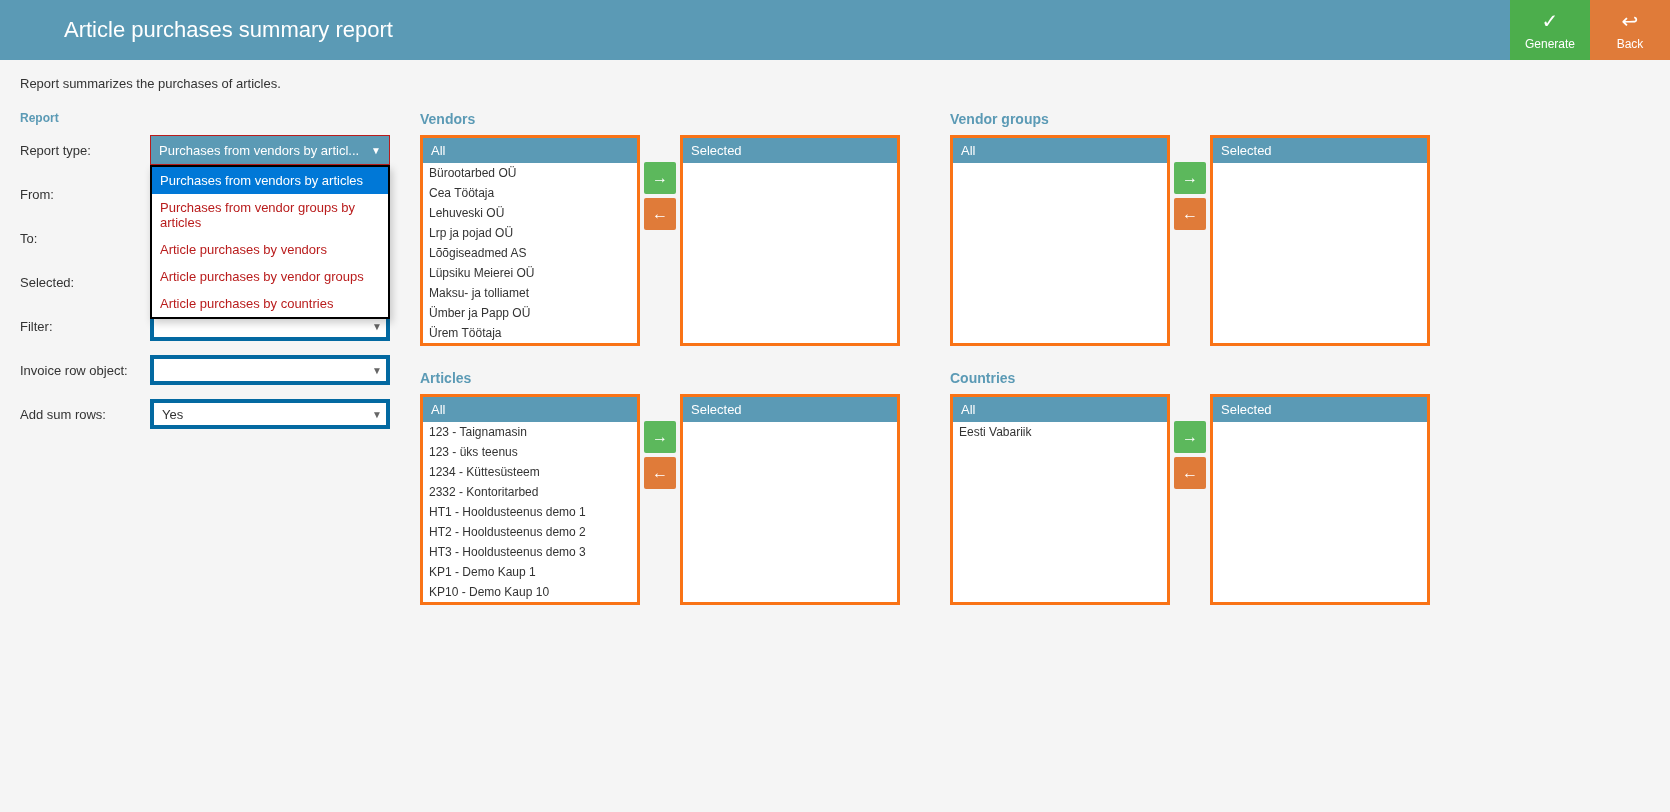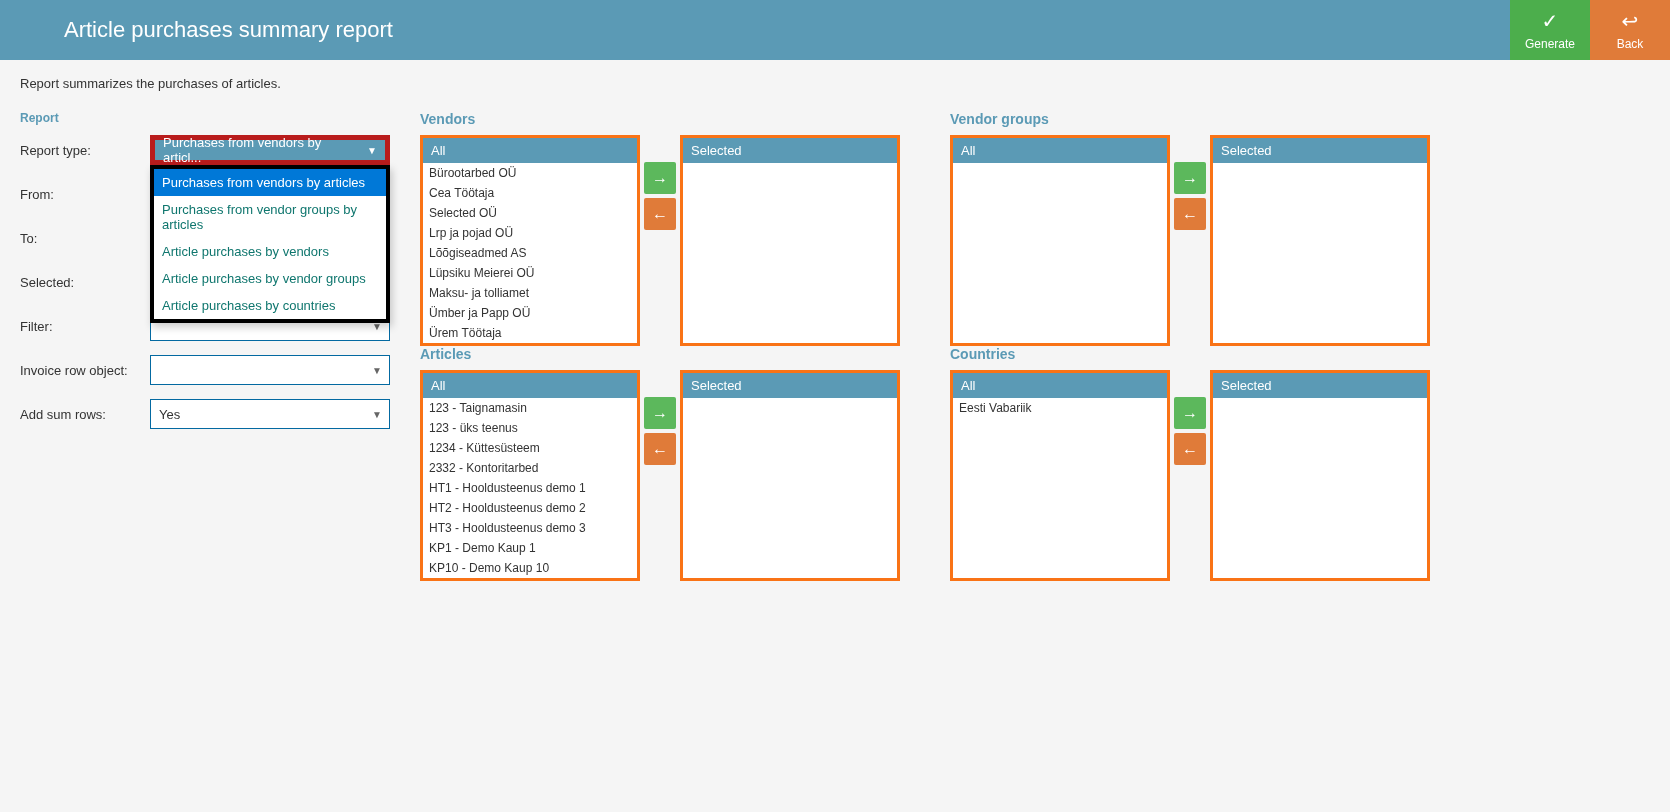--- a/index.html
+++ b/index.html
@@ -76,21 +76,21 @@
       flex-shrink: 0;
     }
     .form-control {
       flex: 1;
       position: relative;
     }
 
     .select-box {
       width: 100%;
       height: 30px;
-      border: 1px solid #0369a1;
+      border: 4px solid #0369a1;
       background: white;
       padding: 0 8px;
       font-size: 13px;
       appearance: none;
       cursor: pointer;
       color: #333;
     }
     .select-wrapper {
       position: relative;
     }
@@ -105,21 +105,21 @@
       color: #666;
     }
 
     
     .report-type-container {
       position: relative;
     }
     .report-type-selected {
       width: 100%;
       height: 30px;
-      border: 5px solid #b91c1c;
+      border: 1px solid #b91c1c;
       background: #5b9ab5;
       color: white;
       padding: 0 28px 0 8px;
       font-size: 13px;
       cursor: pointer;
       display: flex;
       align-items: center;
       position: relative;
     }
     .report-type-selected::after {
@@ -128,29 +128,29 @@
       right: 8px;
       font-size: 10px;
       color: white;
     }
     .report-type-dropdown {
       position: absolute;
       top: 30px;
       left: 0;
       width: 100%;
       background: white;
-      border: 4px solid #000000;
+      border: 2px solid #000000;
       z-index: 100;
       box-shadow: 2px 4px 8px rgba(0,0,0,0.2);
     }
     .report-type-option {
       padding: 6px 8px;
       cursor: pointer;
       font-size: 13px;
-      color: #0f766e;
+      color: #b91c1c;
     }
     .report-type-option.active {
       background: #0078d7;
       color: white;
     }
 
     .list-panel {
       width: 220px;
       border: 3px solid #f97316;
       background: white;
@@ -296,33 +296,33 @@
         <div class="form-label">Add sum rows:</div>
         <div class="form-control select-wrapper">
           <select class="select-box">
             <option>Yes</option>
             <option>No</option>
           </select>
         </div>
       </div>
     </div>
 
-    <div style="flex:1; display:flex; flex-direction:column; ">
+    <div style="flex:1; display:flex; flex-direction:column; gap:24px;">
 
       <div style="display:flex; gap:50px;">
 
         <div>
           <div class="panel-group-title">Vendors</div>
           <div class="panel-group-row">
             <div class="list-panel">
               <div class="list-header">All</div>
               <div class="list-body">
                 <div class="list-item">Bürootarbed OÜ</div>
                 <div class="list-item">Cea Töötaja</div>
-                <div class="list-item">Selected OÜ</div>
+                <div class="list-item">Lehuveski OÜ</div>
                 <div class="list-item">Lrp ja pojad OÜ</div>
                 <div class="list-item">Lõõgiseadmed AS</div>
                 <div class="list-item">Lüpsiku Meierei OÜ</div>
                 <div class="list-item">Maksu- ja tolliamet</div>
                 <div class="list-item">Ümber ja Papp OÜ</div>
                 <div class="list-item">Ürem Töötaja</div>
 
               </div>
             </div>
             <div class="arrow-buttons">

